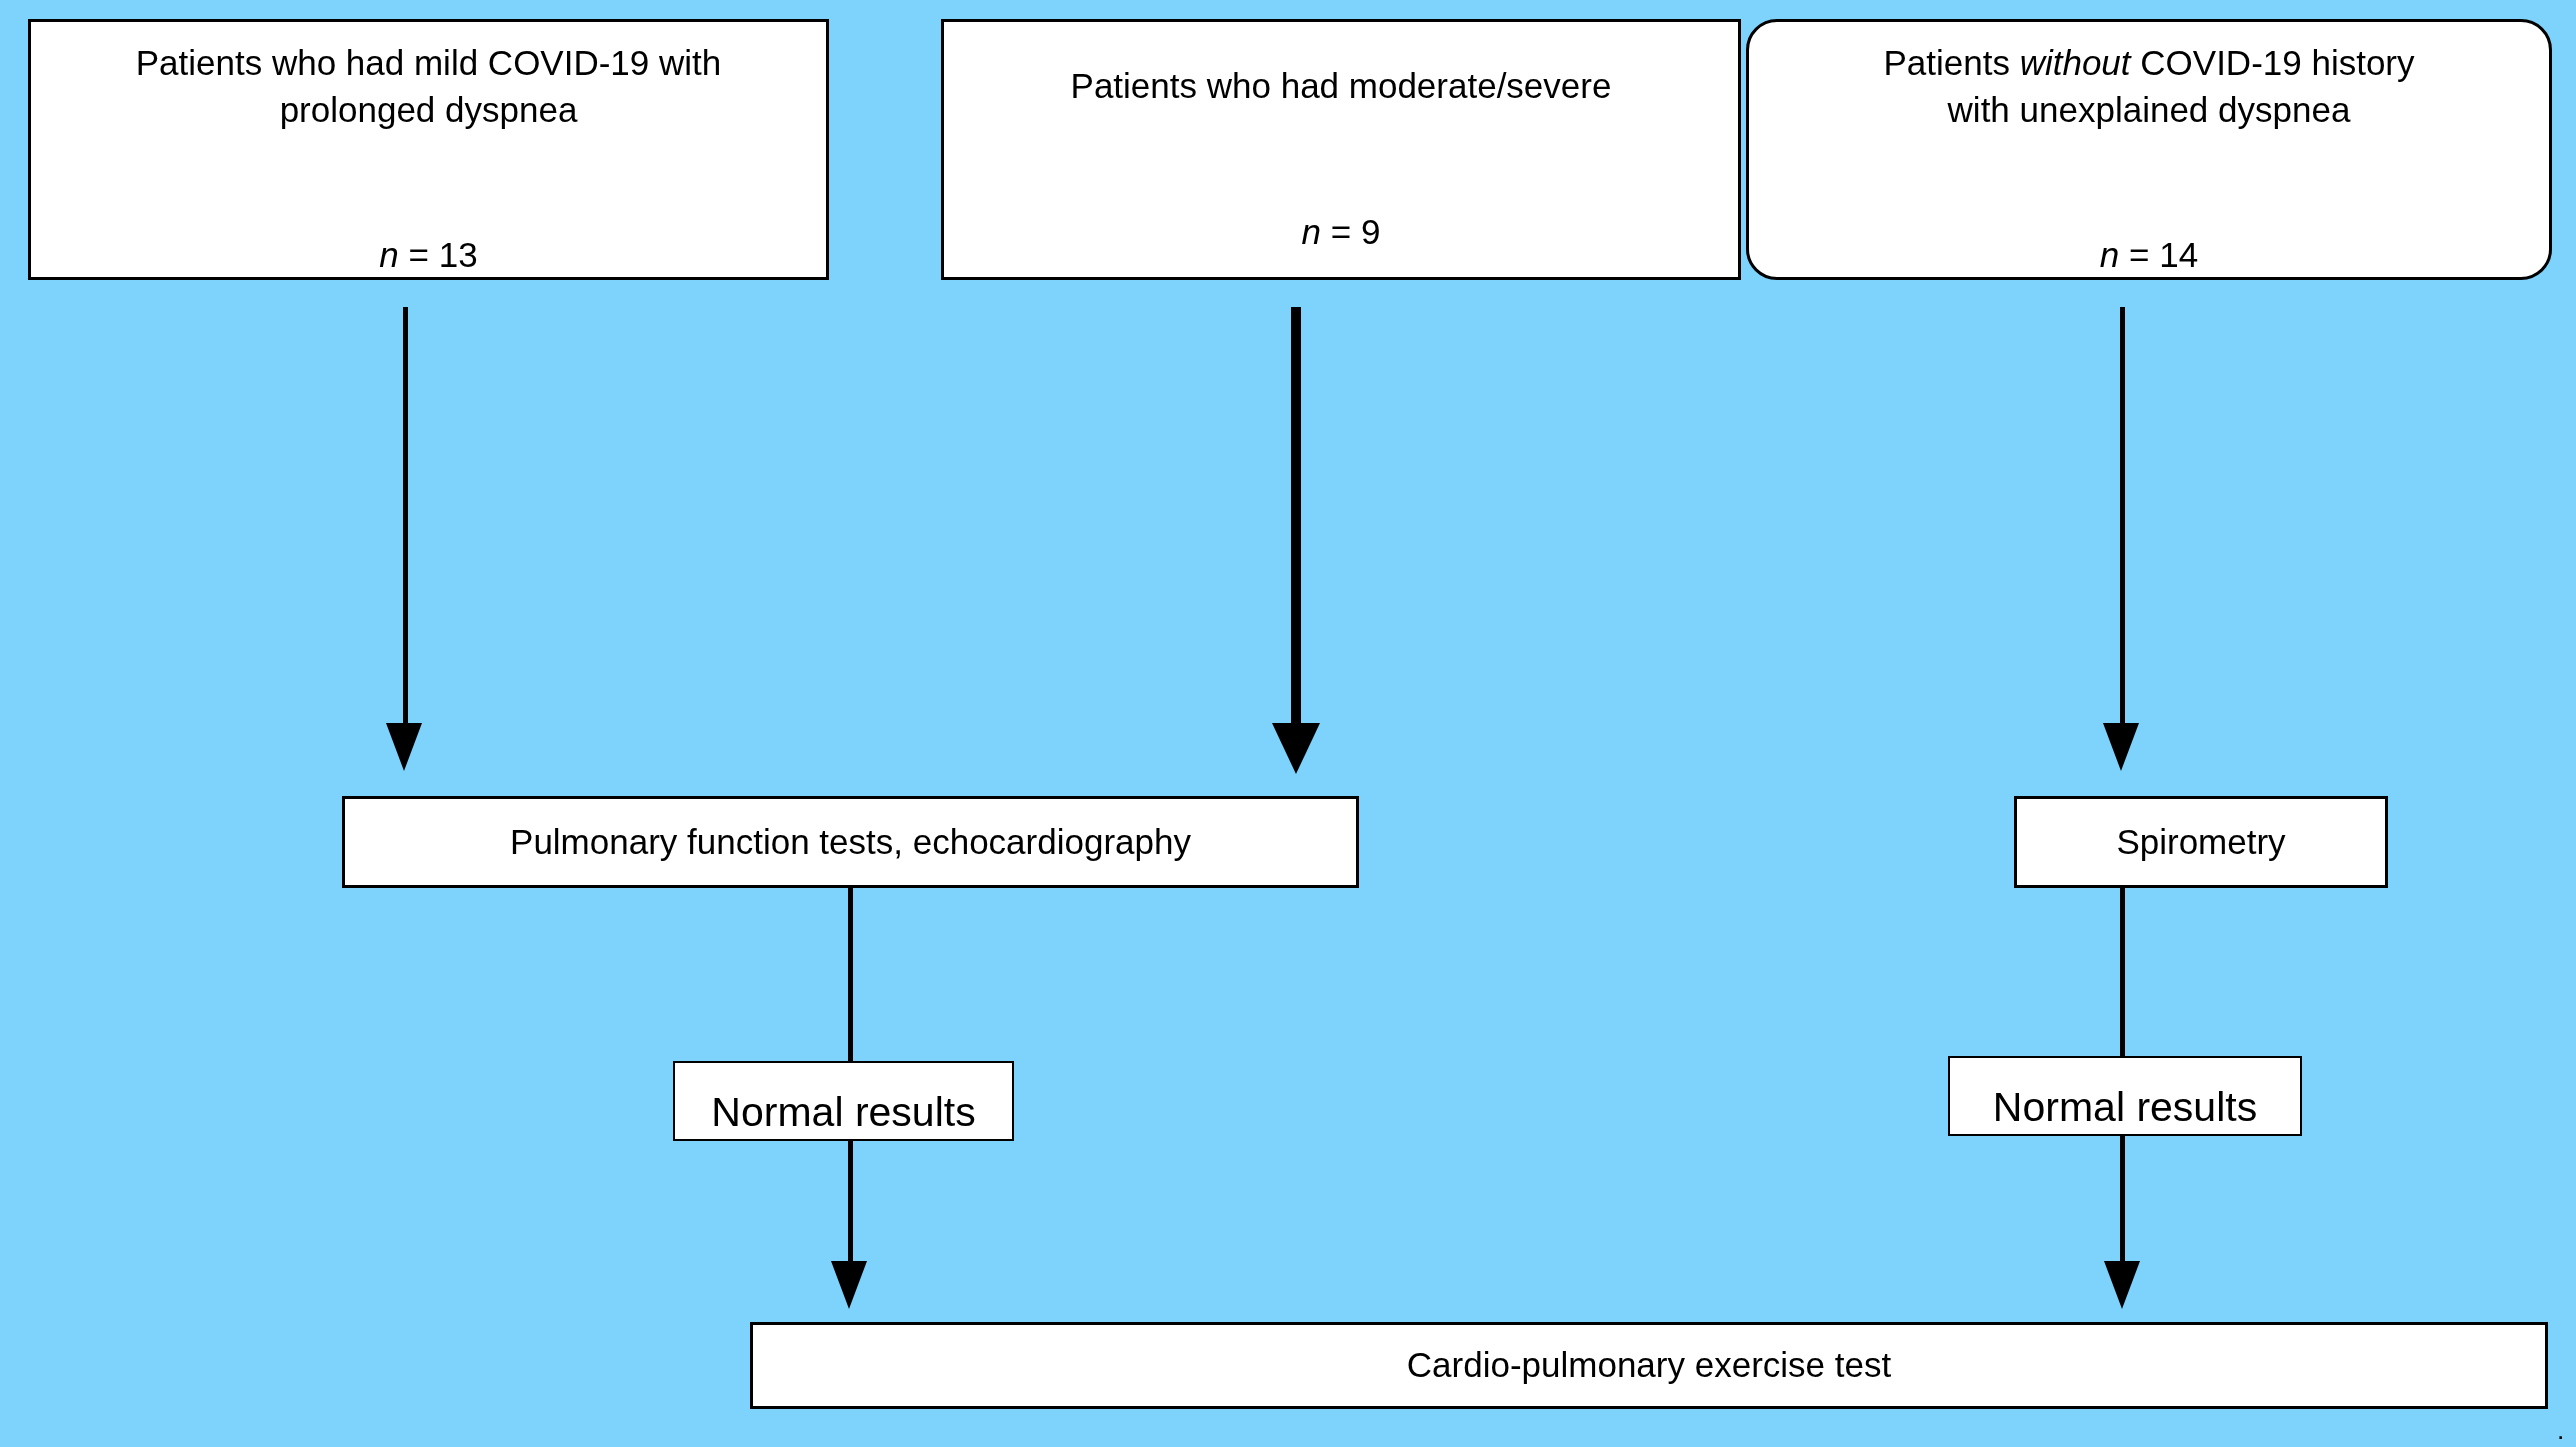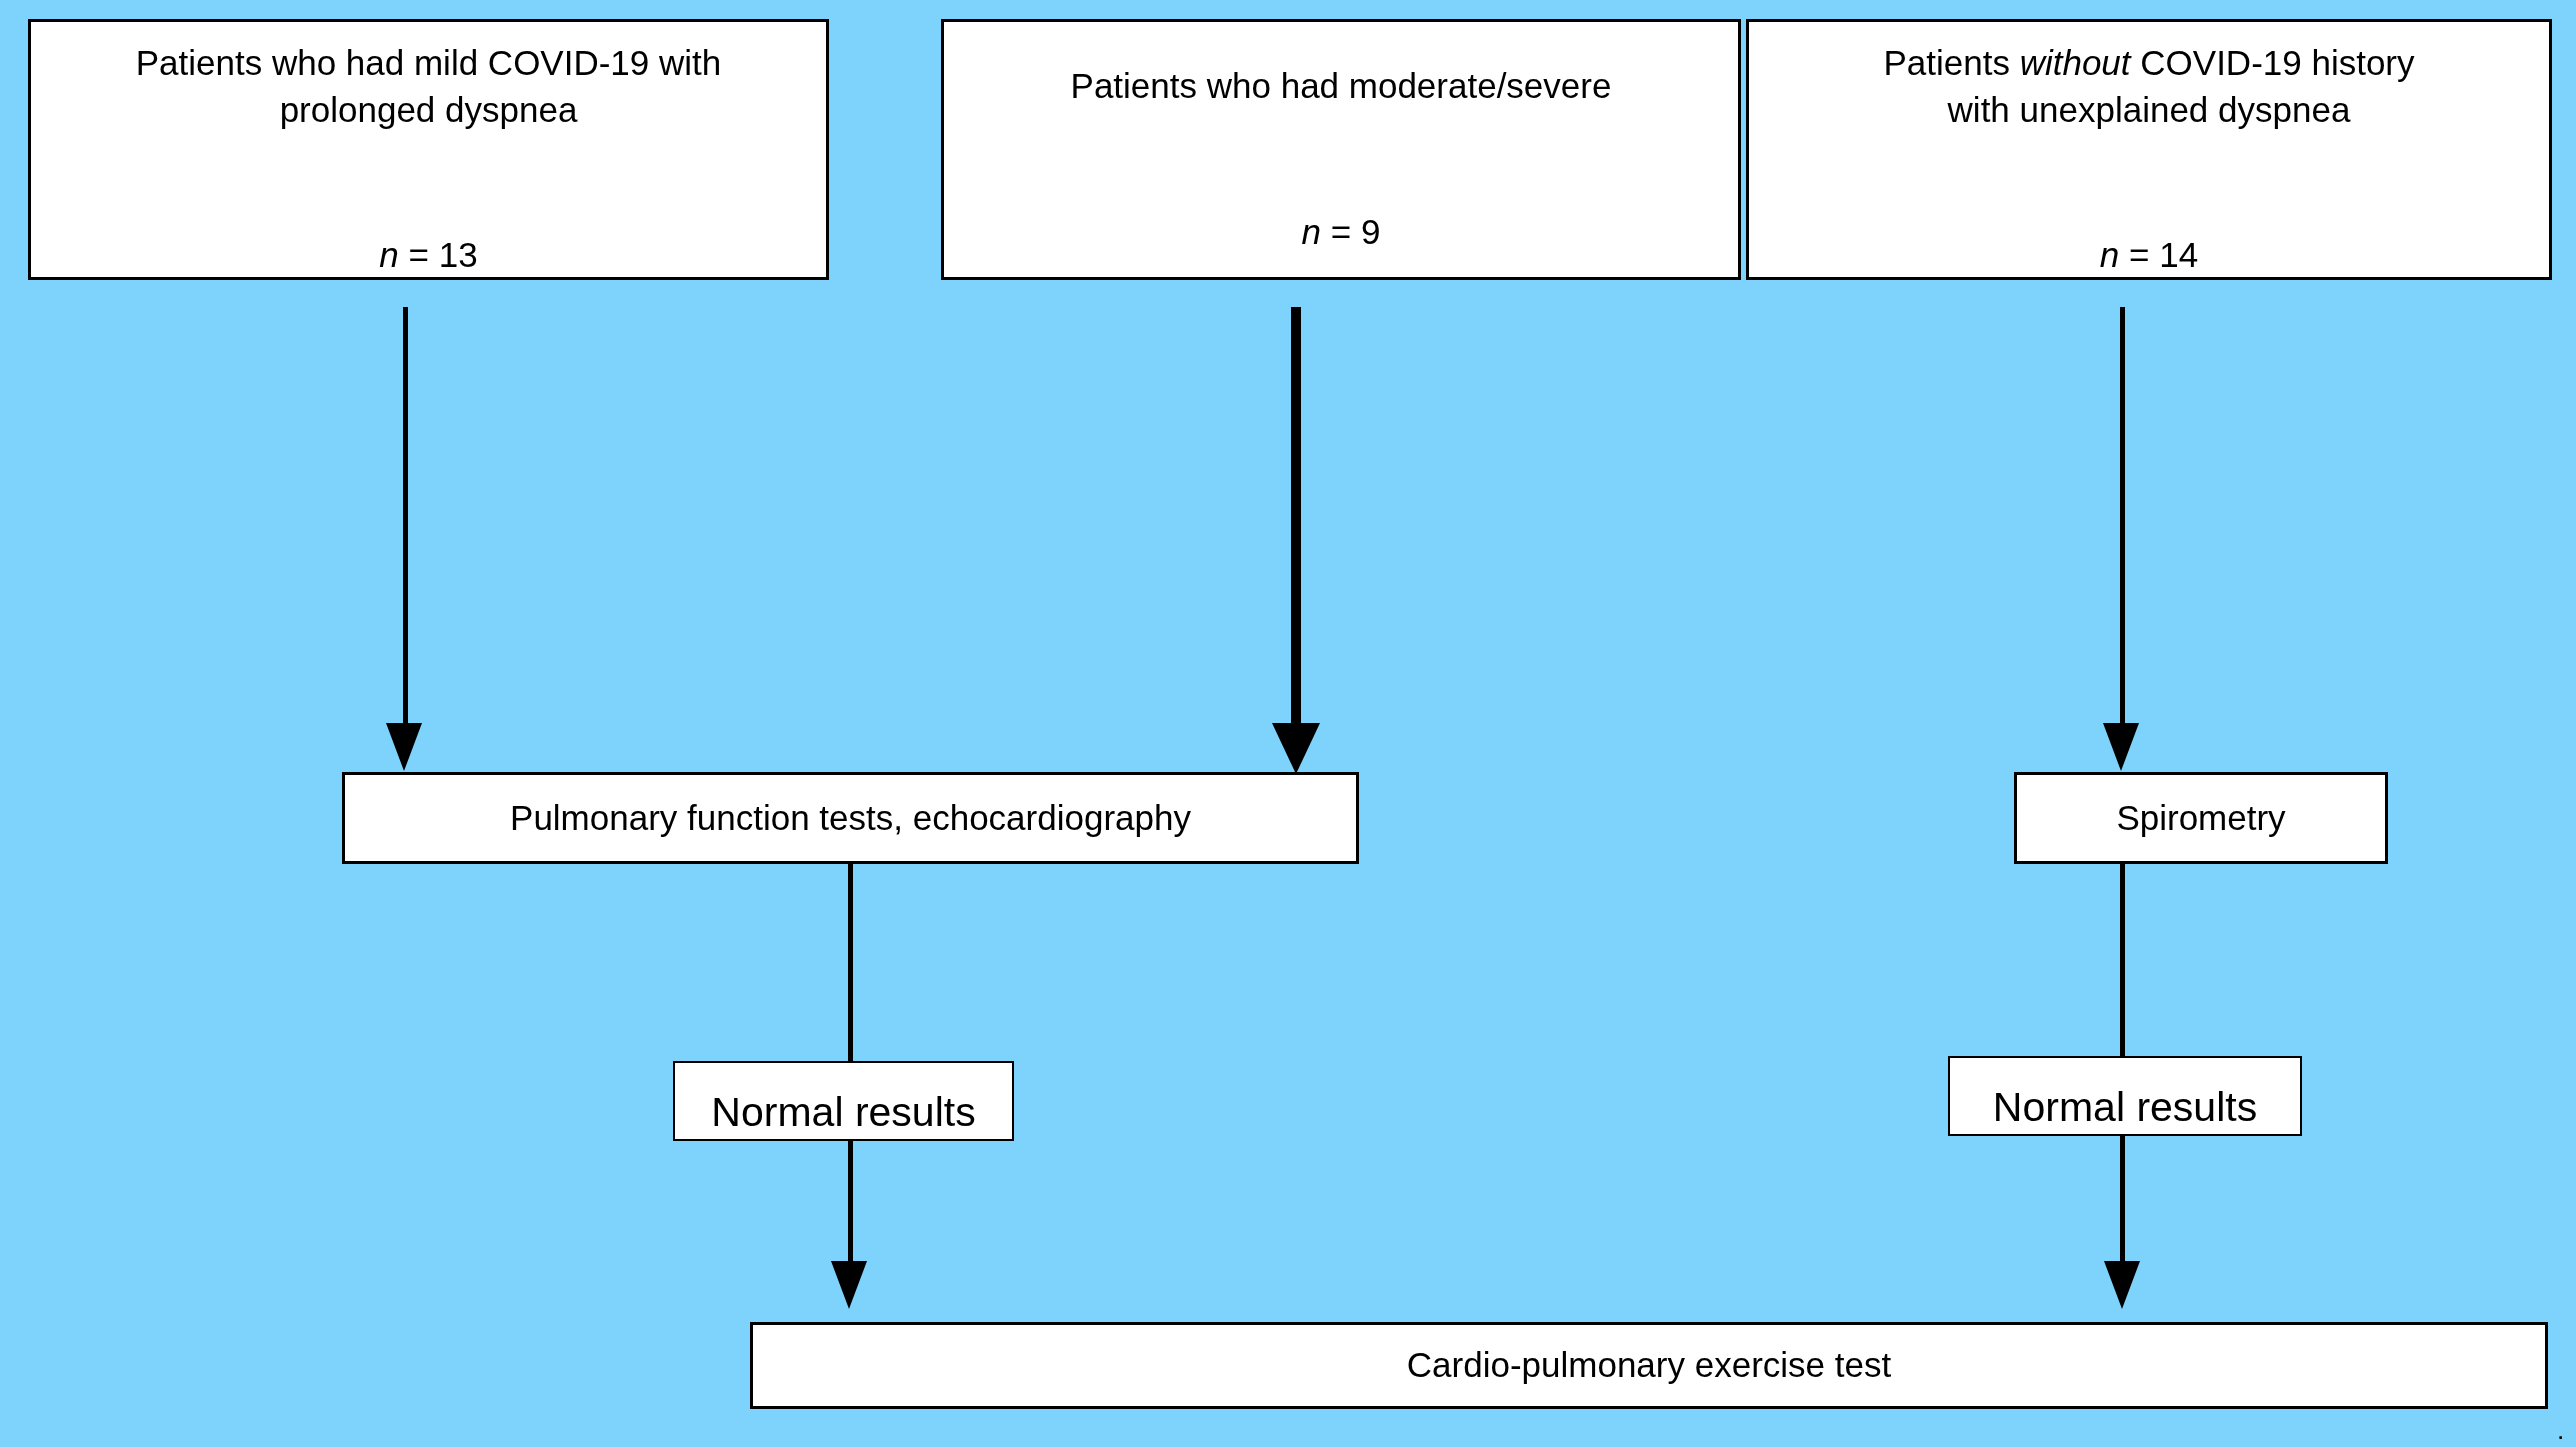--- a/index.html
+++ b/index.html
@@ -52,21 +52,21 @@
   .cohort .nline {
     margin-top: 99px;
     font-size: 35px;
   }
   .cohort .nline i {
     font-style: italic;
   }
   .cohort .ital { font-style: italic; }
 
   
-  .process { font-size: 35px; }
+  .process { font-size: 35px; margin-top: 24px; }
   .result  { font-size: 41px; justify-content: flex-end; }
   .final   { font-size: 35px; }
 
   
   .vline {
     position: absolute;
     background: #000000;
     z-index: 1;
   }
   .vline.behind { z-index: 1; }
@@ -103,21 +103,21 @@
     <span class="line title">Patients who had mild COVID-19 with</span>
     <span class="line">prolonged dyspnea</span>
     <span class="line nline"><i>n</i><span> = </span><span>13</span></span>
   </div>
 
   <div class="node thick cohort" style="left:941px; top:19.4px; width:800px; height:261px;">
     <span class="line title">Patients who had moderate/severe</span>
     <span class="line nline"><i>n</i><span> = </span><span>9</span></span>
   </div>
 
-  <div class="node thick cohort" style="left:1746px; top:19.4px; width:806px; height:261px;">
+  <div class="node thick cohort" style="left:1746px; top:19.4px; width:806px; height:261px;border-radius:31px;">
     <span class="line title"><span>Patients </span><span class="ital">without</span><span> COVID-19 history</span></span>
     <span class="line">with unexplained dyspnea</span>
     <span class="line nline"><i>n</i><span> = </span><span>14</span></span>
   </div>
 
   <div class="vline" style="left:403px; top:307px; width:5.4px; height:428px;"></div>
   <div class="arrowhead" style="left:386px; top:723px; border-left-width:18.7px; border-right-width:18.7px; border-top-width:48px;"></div>
 
   <div class="vline" style="left:1291px; top:307px; width:10px; height:428px;"></div>
   <div class="arrowhead" style="left:1272px; top:723px; border-left-width:24px; border-right-width:24px; border-top-width:51px;"></div>

